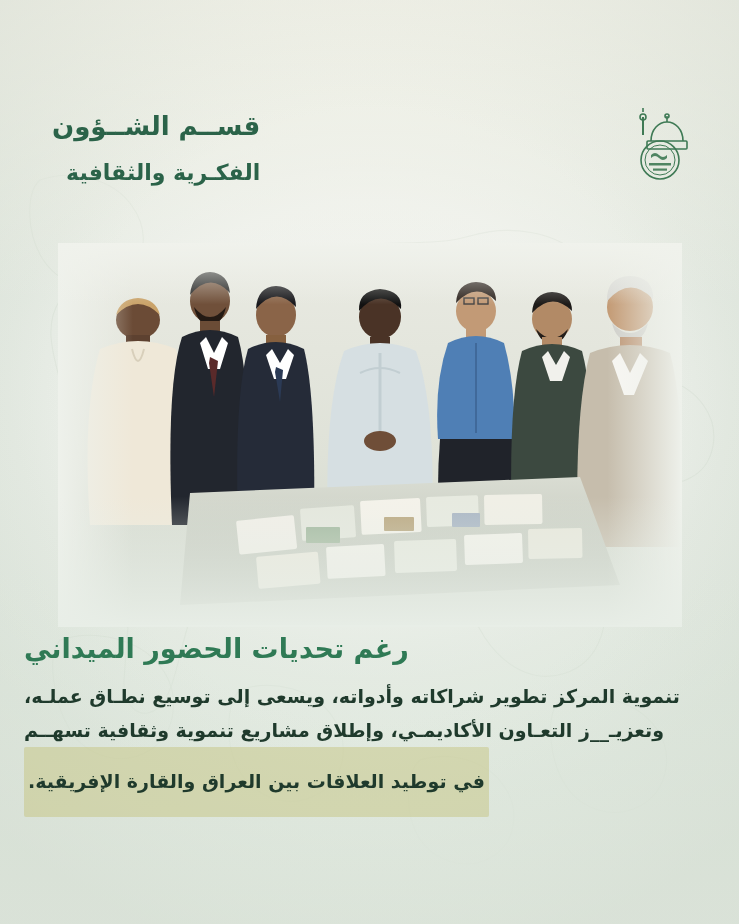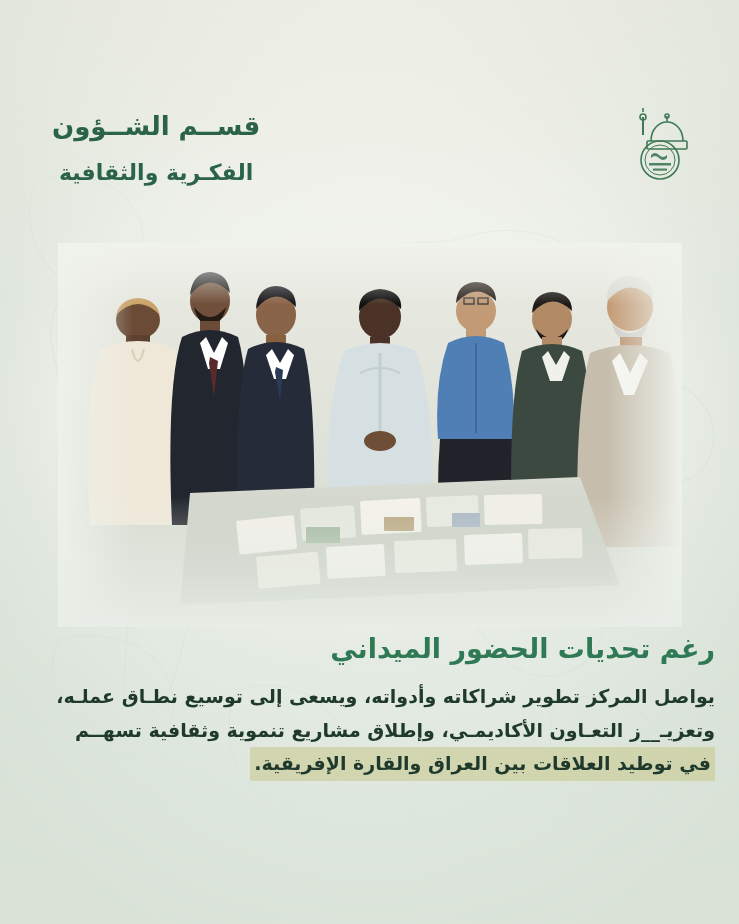--- a/index.html
+++ b/index.html
@@ -49,21 +49,21 @@
     right: 48px;
     width: 62px;
     height: 78px;
   }
   .logo svg { width: 100%; height: 100%; display: block; }
 
   .dept-title {
     position: absolute;
     top: 108px;
     left: 52px;
-    text-align: center;
+    text-align: right;
     direction: rtl;
     color: #2f6b4f;
     line-height: 1.42;
   }
   .dept-title .line1 {
     font-size: 26px;
     font-weight: bold;
     letter-spacing: 0.5px;
     color: #2b6349;
     display: block;
@@ -98,21 +98,21 @@
       linear-gradient(to bottom, rgba(240,242,236,1) 0%, rgba(240,242,236,0.0) 16%, rgba(240,242,236,0.0) 66%, rgba(232,238,231,0.97) 100%),
       linear-gradient(to right, rgba(238,241,235,1) 0%, rgba(238,241,235,0.0) 12%, rgba(238,241,235,0.0) 88%, rgba(238,241,235,1) 100%);
   }
 
   
   .caption {
     position: absolute;
     left: 24px;
     right: 24px;
     top: 628px;
-    text-align: right;
+    text-align: left;
     direction: rtl;
   }
   .headline {
     color: #2f7a55;
     font-size: 27px;
     font-weight: bold;
     line-height: 1.55;
     letter-spacing: 0.3px;
     margin: 0 0 4px 0;
   }
@@ -121,21 +121,21 @@
     color: #1f3a2c;
     font-size: 19px;
     font-weight: bold;
     line-height: 1.78;
     margin-top: 10px;
   }
   .body-text span { display: block; }
   .body-text .hl {
     display: inline-block;
     background: rgba(196,192,120,0.45);
-    padding: 0 4px;
+    padding: 18px 4px;
     border-radius: 2px;
   }
 </style>
 </head>
 <body>
 
 <div class="poster">
 
   <div class="map-watermark">
     <svg viewBox="0 0 739 924" preserveAspectRatio="xMidYMid slice" aria-hidden="true">
@@ -296,21 +296,21 @@
       </svg>
     </div>
     <div class="photo-fade"></div>
   </div>
 
   <div class="caption">
     <div class="headline">
       <span>رغم تحديات الحضور الميداني</span>
     </div>
     <div class="body-text">
-      <span>يواصل المركز تطوير شراكاته وأدواته، ويسعى إلى توسيع نطـاق عملـه،</span>
+      <span>تنموية المركز تطوير شراكاته وأدواته، ويسعى إلى توسيع نطـاق عملـه،</span>
       <span>وتعزيـ__ز التعـاون الأكاديمـي، وإطلاق مشاريع تنموية وثقافية تسهــم</span>
       <span>
         <span class="hl">في توطيد العلاقات بين العراق والقارة الإفريقية.</span>
       </span>
     </div>
   </div>
 
 </div>
 
 </body></html>

